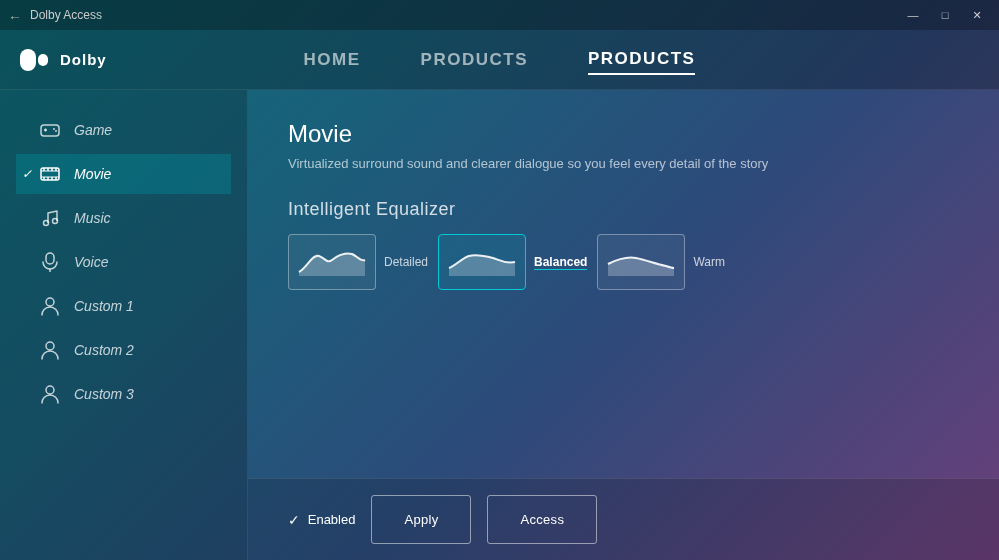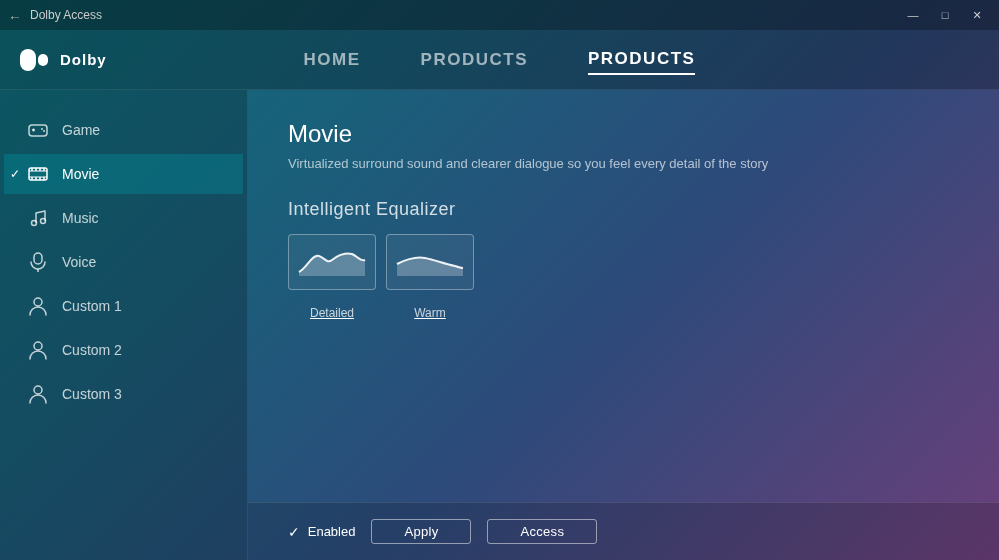--- a/index.html
+++ b/index.html
@@ -83,22 +83,23 @@
     }
 
     
     .sidebar {
       width: 248px;
       min-width: 248px;
       background: rgba(0,0,0,0.2);
       border-right: 1px solid rgba(255,255,255,0.08);
       display: flex;
       flex-direction: column;
-      padding: 20px 4px;
+      padding: 20px 16px;
       gap: 4px;
+      font-style: italic;
     }
     .sidebar-item {
       display: flex;
       align-items: center;
       gap: 14px;
       padding: 10px 24px;
       font-size: 14px;
       color: rgba(255,255,255,0.75);
       cursor: pointer;
       border-radius: 0;
@@ -149,25 +150,24 @@
       margin-bottom: 14px;
     }
 
     
     .eq-cards {
       display: flex;
       gap: 10px;
     }
     .eq-card {
       display: flex;
-      flex-direction: column;
-      align-items: center;
-      gap: 16px;
-      cursor: pointer;
-      text-decoration: underline;
+      flex-direction: row;
+      align-items: center;
+      gap: 8px;
+      cursor: pointer;
     }
     .eq-card-box {
       width: 88px;
       height: 56px;
       border: 1.5px solid rgba(255,255,255,0.35);
       border-radius: 4px;
       display: flex;
       align-items: center;
       justify-content: center;
       background: rgba(255,255,255,0.05);
@@ -212,21 +212,21 @@
       gap: 8px;
       font-size: 13px;
       color: #fff;
       cursor: pointer;
     }
     .check-icon {
       font-size: 14px;
       color: #fff;
     }
     .btn {
-      padding: 4px 32px;
+      padding: 16px 32px;
       border-radius: 3px;
       font-size: 13px;
       cursor: pointer;
       letter-spacing: 0.3px;
       border: 1.5px solid rgba(255,255,255,0.5);
       background: transparent;
       color: #fff;
     }
     .btn.primary {
       background: transparent;
@@ -379,20 +379,29 @@
       <div class="eq-card">
         <div class="eq-card-box">
           <svg class="eq-svg" viewBox="0 0 70 32">
             <path d="M2 26 C10 22, 15 8, 22 10 C28 12, 30 18, 35 14 C40 10, 48 6, 55 8 C60 10, 64 16, 68 14" stroke="white" stroke-width="2" fill="none" opacity="0.9"></path>
             <path d="M2 26 C10 22, 15 8, 22 10 C28 12, 30 18, 35 14 C40 10, 48 6, 55 8 C60 10, 64 16, 68 14 L68 30 L2 30 Z" fill="rgba(255,255,255,0.25)"></path>
           </svg>
         </div>
         <span class="eq-card-label">Detailed</span>
       </div>
 
+      <div class="eq-card">
+        <div class="eq-card-box selected">
+          <svg class="eq-svg" viewBox="0 0 70 32">
+            <path d="M2 22 C8 20, 15 12, 22 10 C30 8, 38 10, 46 12 C52 14, 58 18, 68 16" stroke="white" stroke-width="2" fill="none" opacity="0.9"></path>
+            <path d="M2 22 C8 20, 15 12, 22 10 C30 8, 38 10, 46 12 C52 14, 58 18, 68 16 L68 30 L2 30 Z" fill="rgba(255,255,255,0.25)"></path>
+          </svg>
+        </div>
+        <span class="eq-card-label selected">Balanced</span>
+      </div>
 
       <div class="eq-card">
         <div class="eq-card-box">
           <svg class="eq-svg" viewBox="0 0 70 32">
             <path d="M2 18 C10 14, 20 10, 30 12 C40 14, 50 18, 60 20 C63 21, 66 22, 68 22" stroke="white" stroke-width="2" fill="none" opacity="0.9"></path>
             <path d="M2 18 C10 14, 20 10, 30 12 C40 14, 50 18, 60 20 C63 21, 66 22, 68 22 L68 30 L2 30 Z" fill="rgba(255,255,255,0.25)"></path>
           </svg>
         </div>
         <span class="eq-card-label">Warm</span>
       </div>

